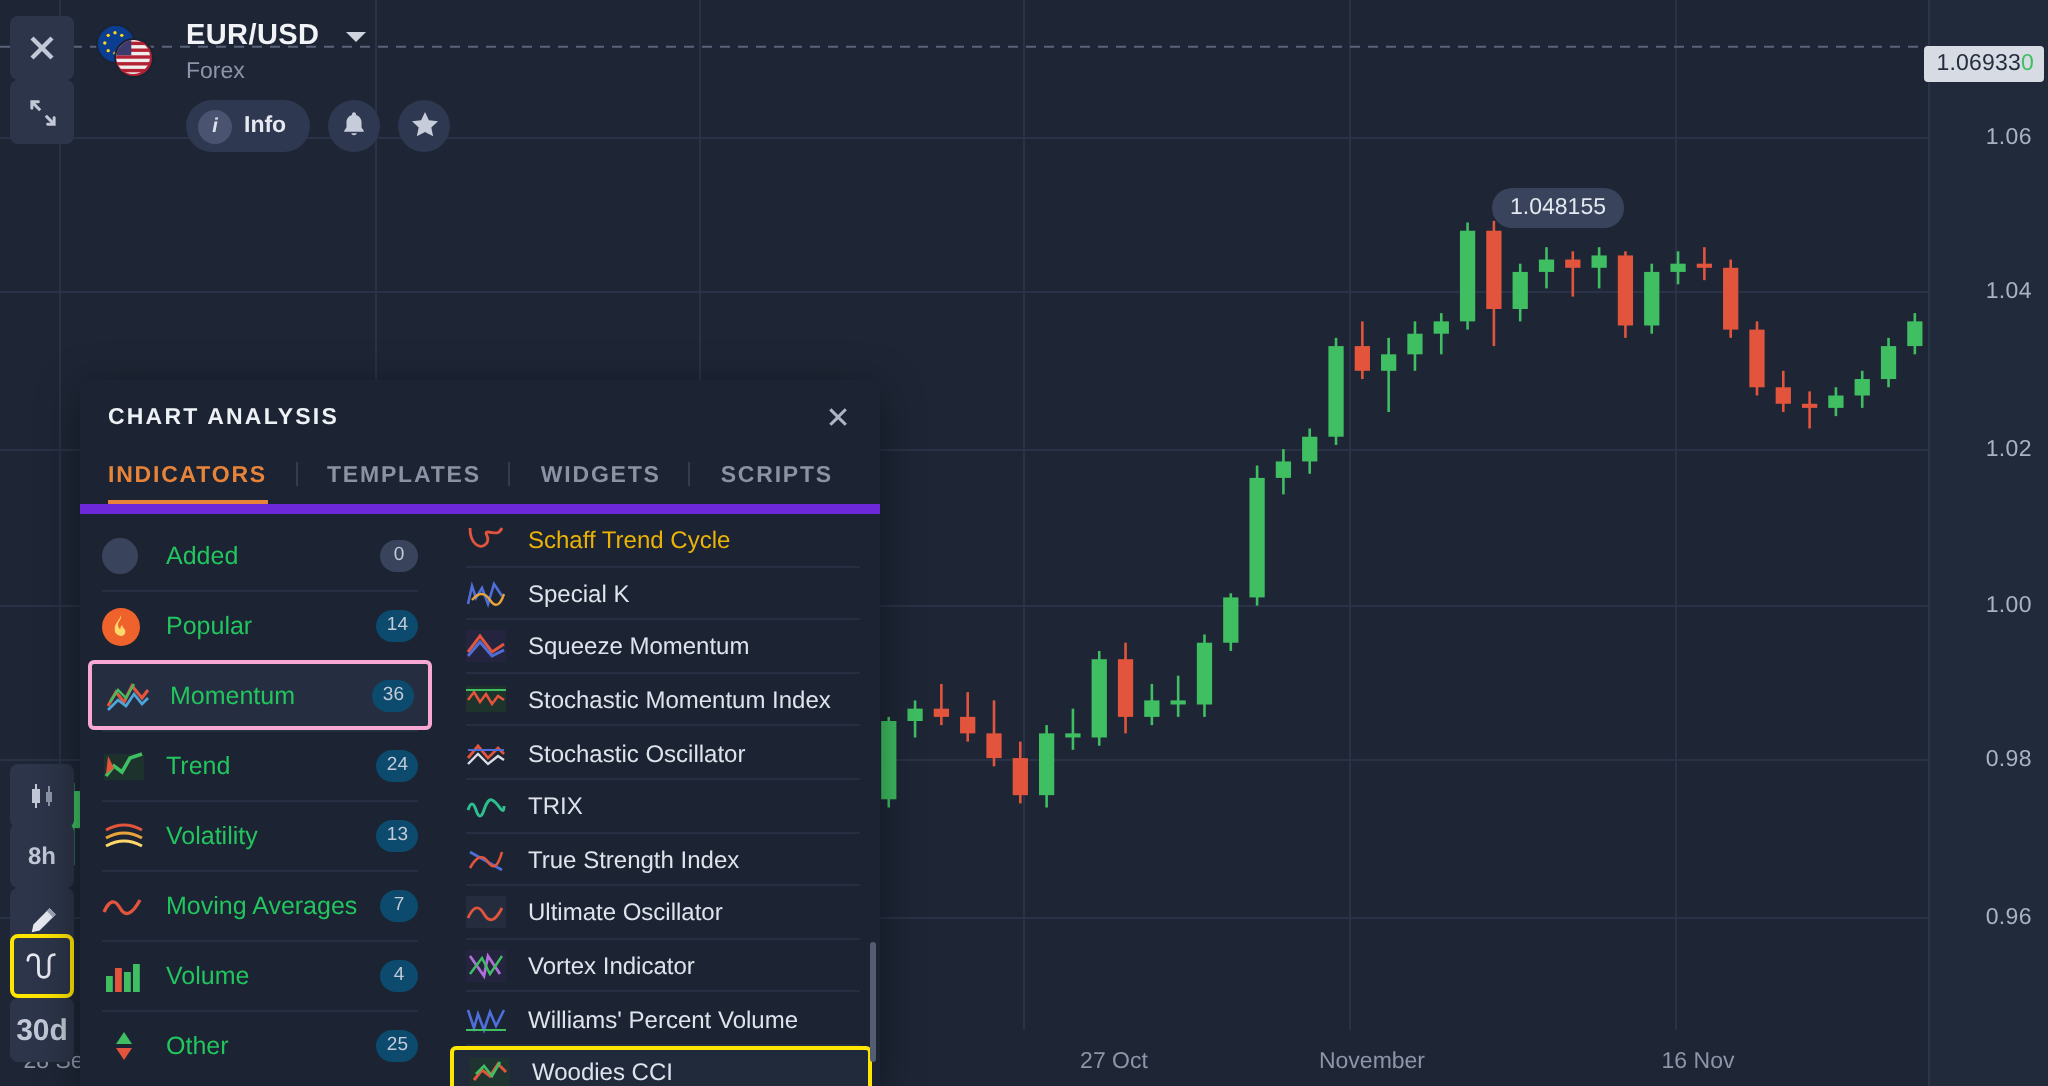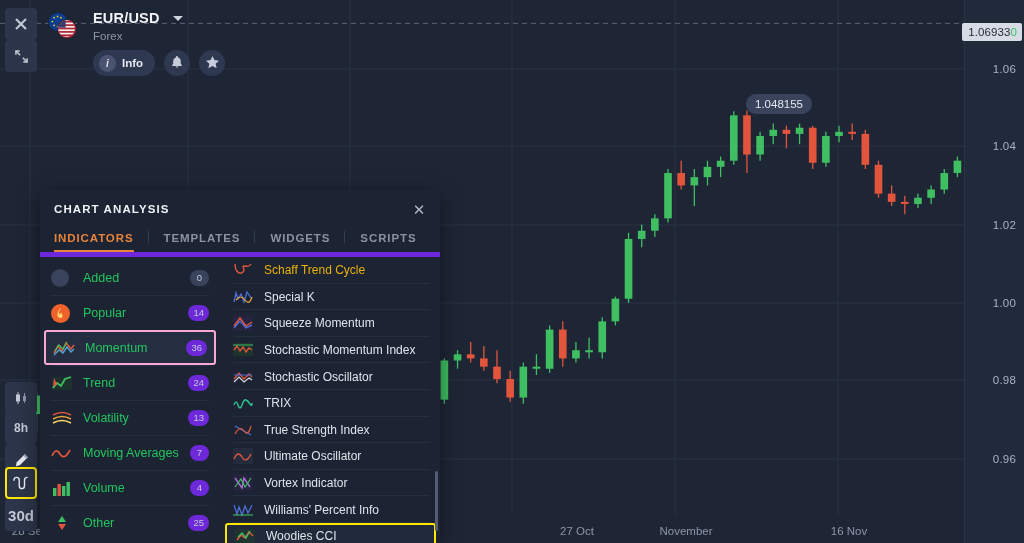--- a/index.html
+++ b/index.html
@@ -112,21 +112,21 @@
     height:1px; background:#262f41;
   }
   .cat.selected {
     border:2px solid #f9a8d4; border-radius:3px;
     background:#252e40; margin:0 4px; padding:0 7px;
   }
   .cat.selected::before { display:none; }
   .cat-icon { width:22px; height:18px; margin-right:10px; flex:0 0 22px; }
   .cat-label { font-size:12.5px; color:#22c55e; flex:1; }
   .cat-count {
-    min-width:19px; height:16px; border-radius:8px; background:#6d28d9;
+    min-width:19px; height:16px; border-radius:8px; background:#0c4a6e;
     color:#c3cad8; font-size:9.5px; display:flex; align-items:center;
     justify-content:center; padding:0 5px;
   }
   .cat-count.zero { background:#39445c; }
 
   
   #ind-wrap { flex:1; position:relative; padding-left:3px; }
   #ind-list { height:286px; overflow:hidden; }
   .ind {
     height:26.6px; display:flex; align-items:center; padding:0 10px;
@@ -350,21 +350,21 @@
 <div class="price-tick" style="top: 69px;">1.06</div>
     <div class="price-tick" style="top: 146px;">1.04</div>
     <div class="price-tick" style="top: 225px;">1.02</div>
     <div class="price-tick" style="top: 303px;">1.00</div>
     <div class="price-tick" style="top: 380px;">0.98</div>
     <div class="price-tick" style="top: 459px;">0.96</div>
   </div>
 
 <div id="time-axis">
     <div class="time-tick" style="left: 30px;">28 Sep</div>
-    <div class="time-tick" style="left: 557px; margin-left: 20px;">27 Oct</div>
+    <div class="time-tick" style="left: 557px;">27 Oct</div>
     <div class="time-tick" style="left: 686px;">November</div>
     <div class="time-tick" style="left: 849px;">16 Nov</div>
   </div>
 
 <div id="candle-tooltip">1.048155</div>
 
 <div id="asset-header">
   <div id="flags">
     <div class="flag" id="flag-eu">
       <svg width="17" height="17" viewBox="0 0 20 20">
@@ -603,21 +603,21 @@
                 <path d="M2 3l7 10 2-10 6 9" fill="none" stroke="#b06fd9" stroke-width="1.4"></path>
                 <path d="M2 12l6-8 4 8 6-9" fill="none" stroke="#3fbf62" stroke-width="1.2"></path>
               </svg></span>
             <span class="ind-label">Vortex Indicator</span>
           </div>
           <div class="ind">
             <span class="ind-icon"><svg width="20" height="16" viewBox="0 0 20 16">
                 <path d="M1 3l3 9 2-7 3 8 3-9 3 7 4-8" fill="none" stroke="#4e6fd9" stroke-width="1.3"></path>
                 <line x1="0" y1="13" x2="20" y2="13" stroke="#3fbf62" stroke-width="1.1"></line>
               </svg></span>
-            <span class="ind-label">Williams' Percent Info</span>
+            <span class="ind-label">Williams' Percent Volume</span>
           </div>
           <div class="ind selected">
             <span class="ind-icon"><svg width="20" height="16" viewBox="0 0 20 16">
                 <rect x="0" y="1" width="20" height="14" fill="#1f3a2a" opacity=".55"></rect>
                 <path d="M2 12l4-5 4 3 4-6 4 4" fill="none" stroke="#e2553c" stroke-width="1.5"></path>
                 <path d="M3 9l4-4 4 5 4-7" fill="none" stroke="#3fbf62" stroke-width="1.3"></path>
               </svg></span>
             <span class="ind-label">Woodies CCI</span>
           </div>
         </div>

